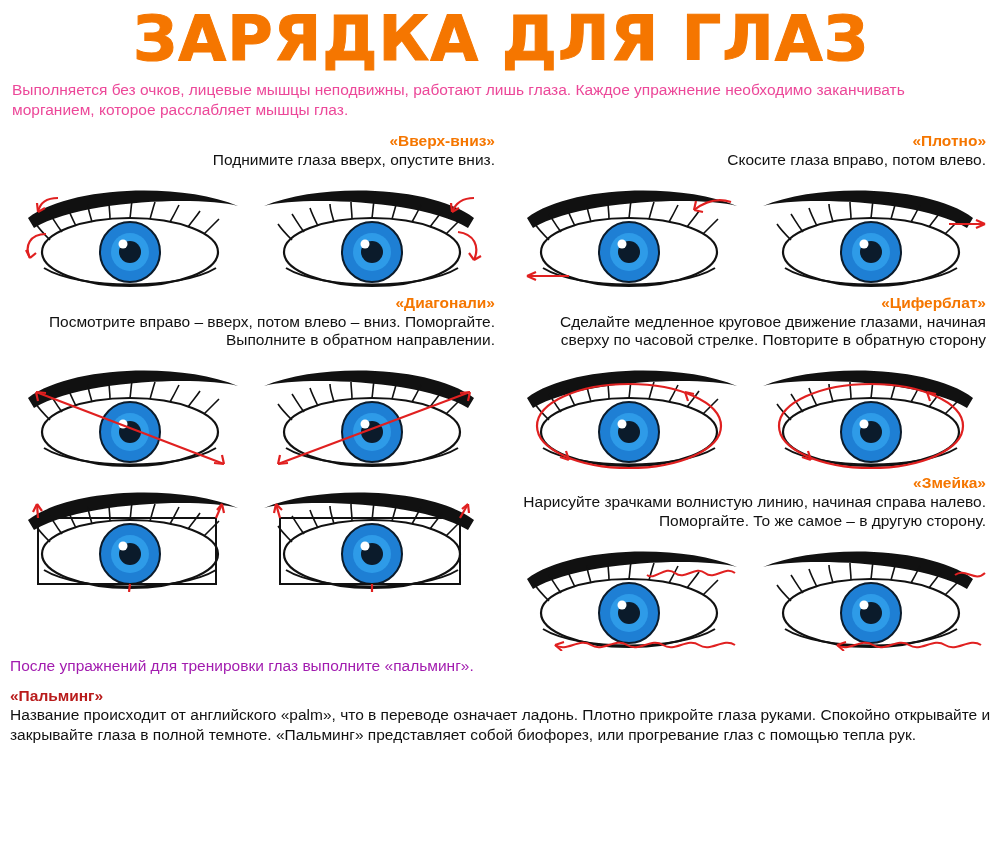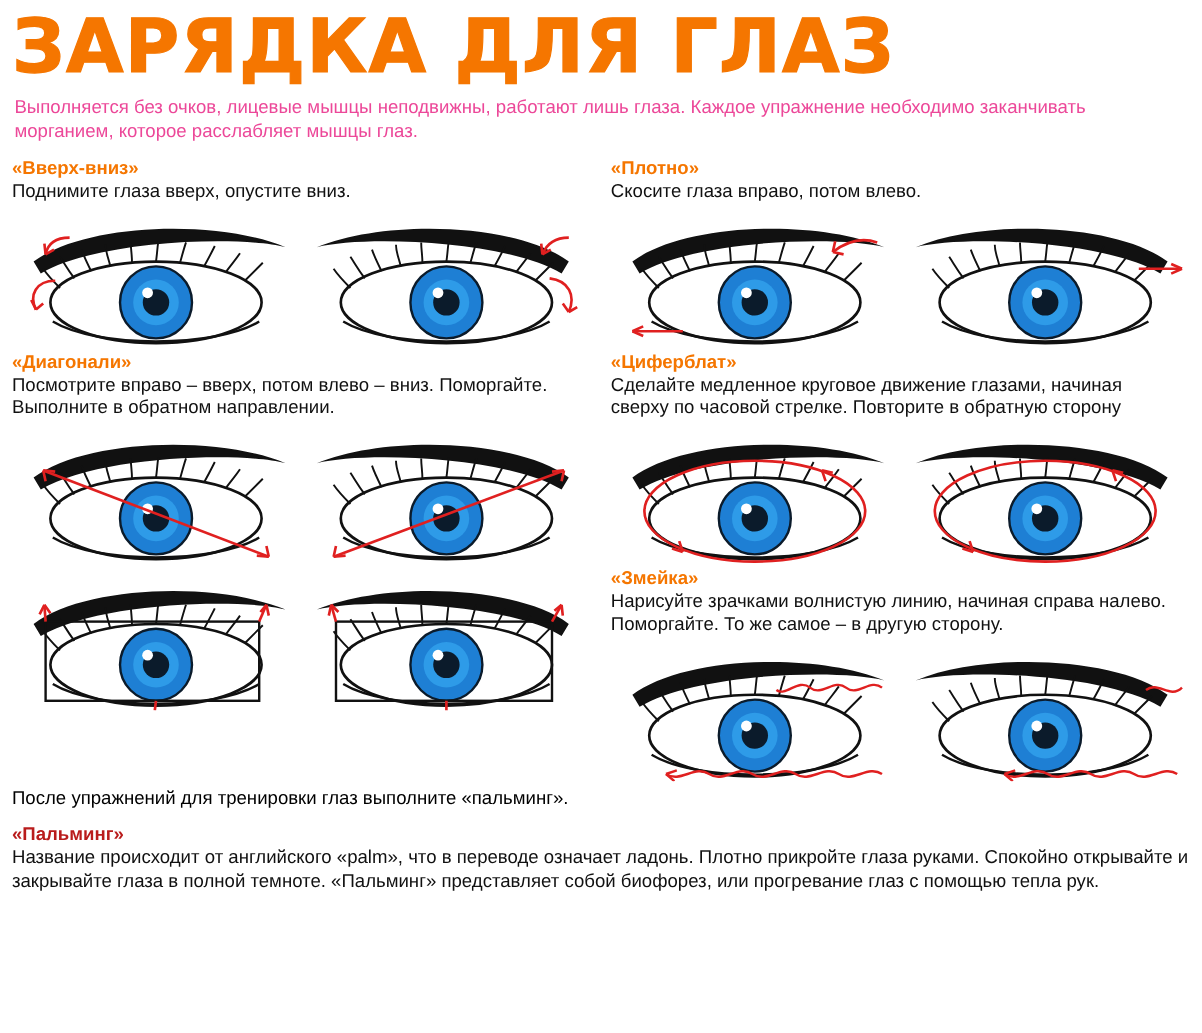--- a/index.html
+++ b/index.html
@@ -13,39 +13,41 @@
     color: #1a1a1a;
     position: relative;
     overflow: hidden;
   }
   .page {
     width: 1002px; height: 861px;
     position: relative;
     padding: 0 10px;
   }
   .title {
+    text-align: center;
     font-size: 62px;
     font-weight: bold;
     color: #F57600;
     letter-spacing: 1px;
     line-height: 1;
     padding-top: 8px;
     padding-bottom: 6px;
     -webkit-text-stroke: 1px #F57600;
     font-family: "DejaVu Sans", sans-serif;
   }
   .intro {
     font-size: 15.5px;
     line-height: 1.28;
     margin: 4px 2px 10px 2px;
     color: #ec4899;
   }
   .columns {
     display: flex;
     gap: 0px;
+    text-align: right;
   }
   .col {
     width: 50%;
     padding-right: 6px;
   }
   .col.right { padding-left: 8px; }
   .ex-title {
     color: #F57600;
     font-weight: bold;
     font-size: 15.5px;
@@ -63,21 +65,21 @@
     justify-content: flex-start;
     gap: 6px;
     position: relative;
     height: 120px;
     margin-top: 2px;
   }
   .eye-wrap { position: relative; width: 238px; height: 118px; }
   .footer-note {
     font-size: 15.5px;
     margin-top: 2px;
-    color: #000000;
+    color: #a21caf;
   }
   .palming-title {
     color: #b91c1c;
     font-weight: bold;
     font-size: 15.5px;
     margin-top: 12px;
   }
   .palming-text {
     font-size: 15.5px;
     line-height: 1.25;

